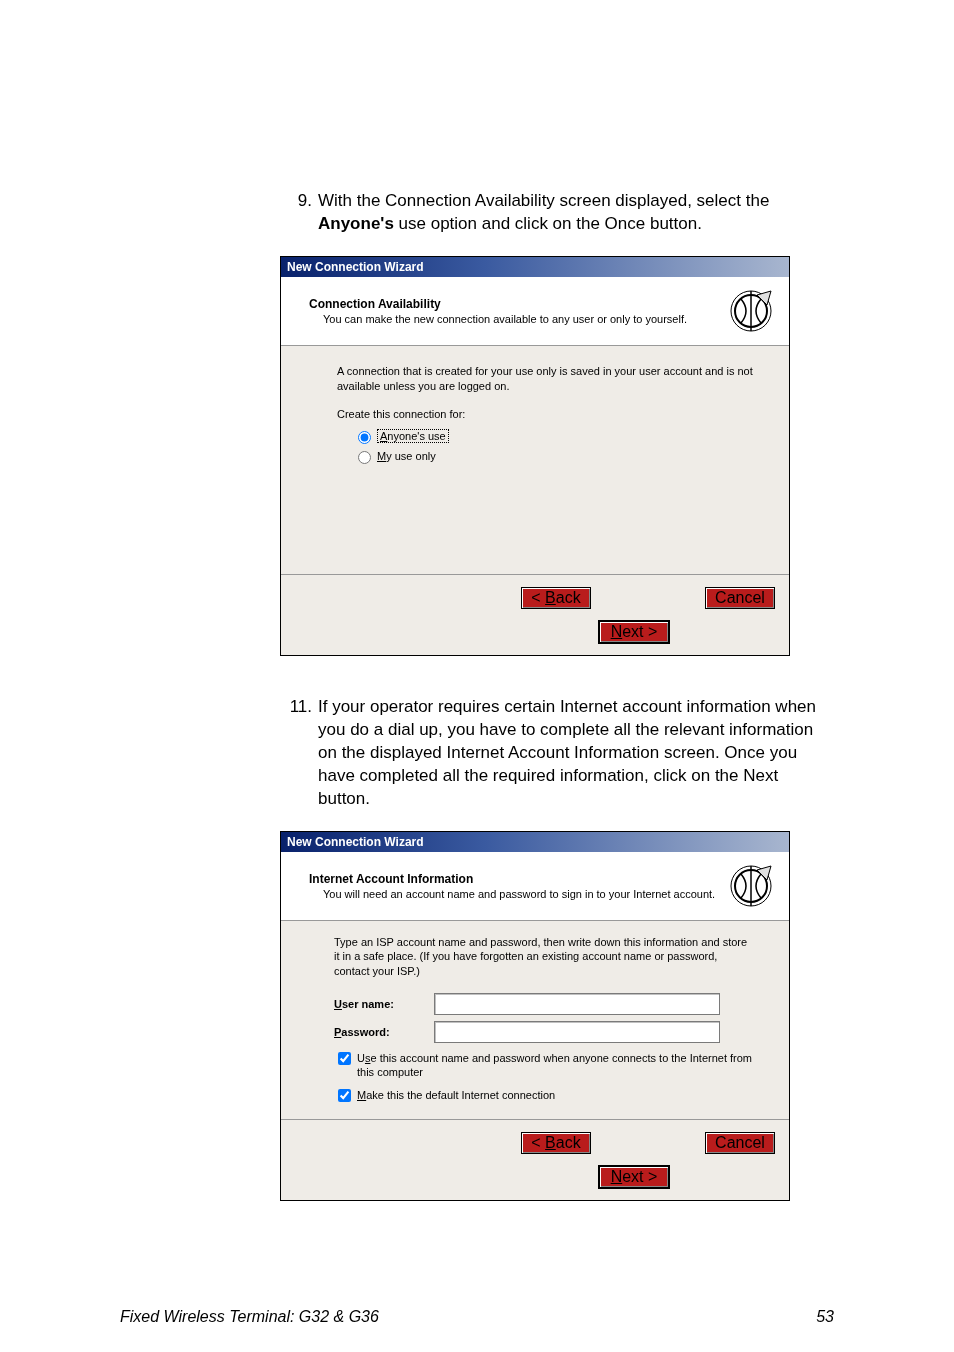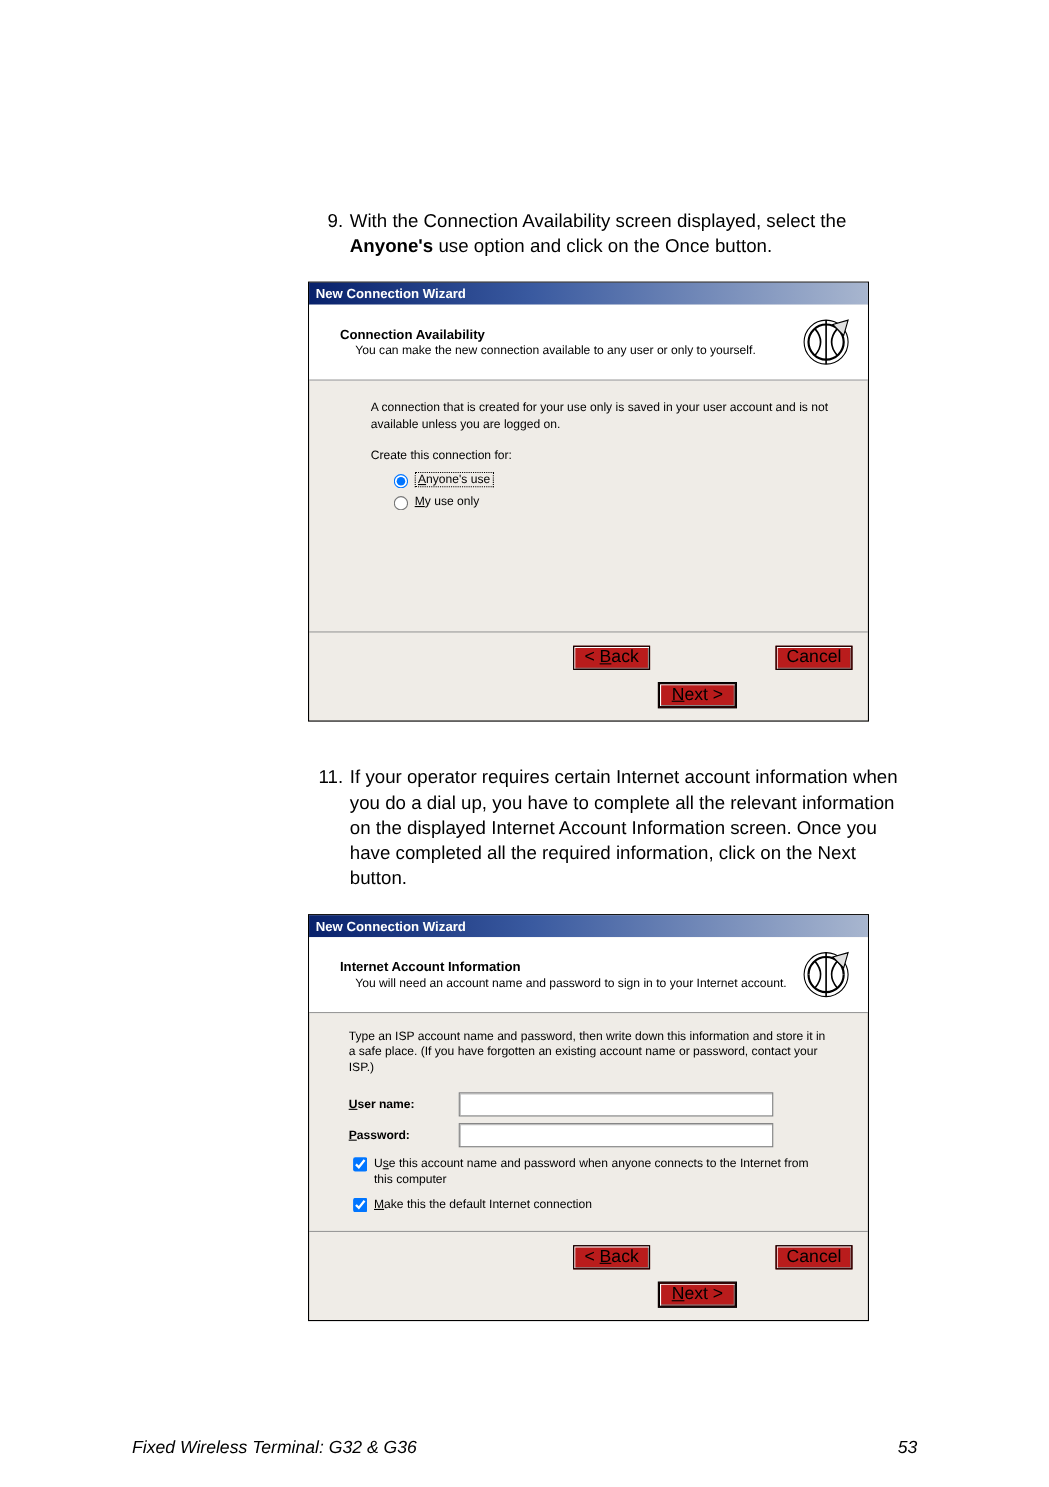--- a/index.html
+++ b/index.html
@@ -114,21 +114,21 @@
     left: 120px;
     right: 120px;
     display: flex;
     justify-content: space-between;
     font-style: italic;
     font-size: 16px;
     color: #000;
     font-family: Arial, Helvetica, sans-serif;
     align-items: center;
   }
-  .body2 { min-height: 150px; padding: 14px 36px 6px 36px;}
+  .body2 { min-height: 150px; padding: 14px 36px 6px 36px; margin-left: 17px;}
 </style>
 </head>
 <body>
 
 <div class="page">
 
   <div class="step">
     <div class="step-num">9.</div>
     <div class="step-text">
       <span>With the Connection Availability screen displayed, select the </span><b>Anyone's</b><span> use option and click on the Once button.</span>

